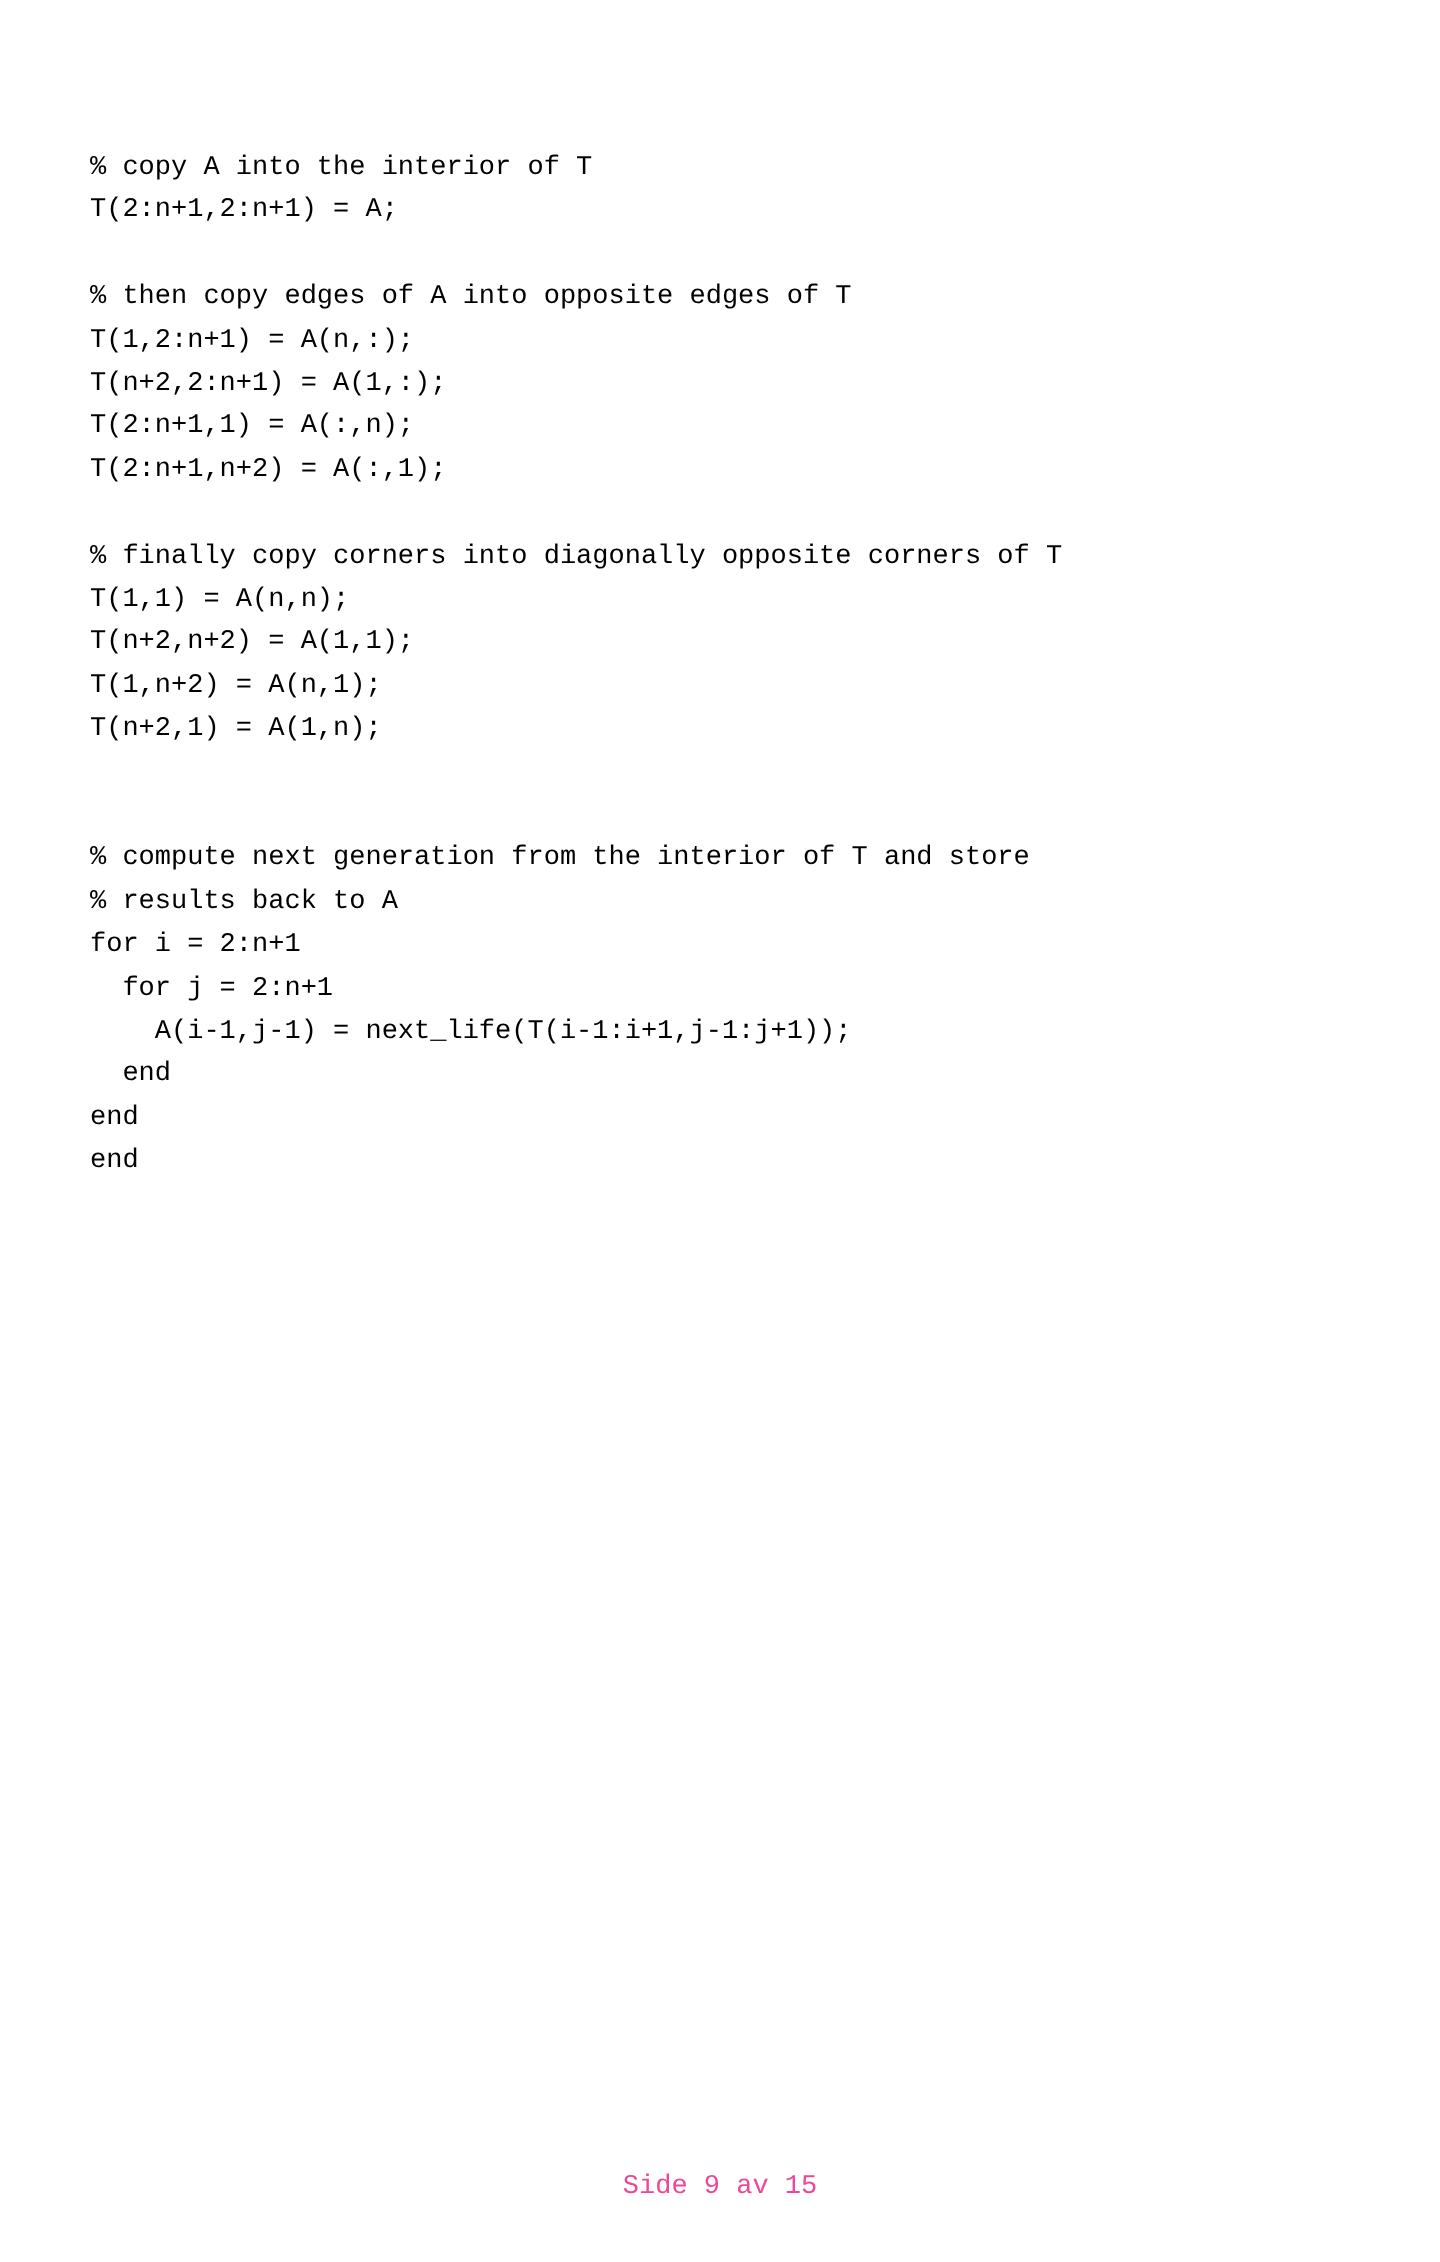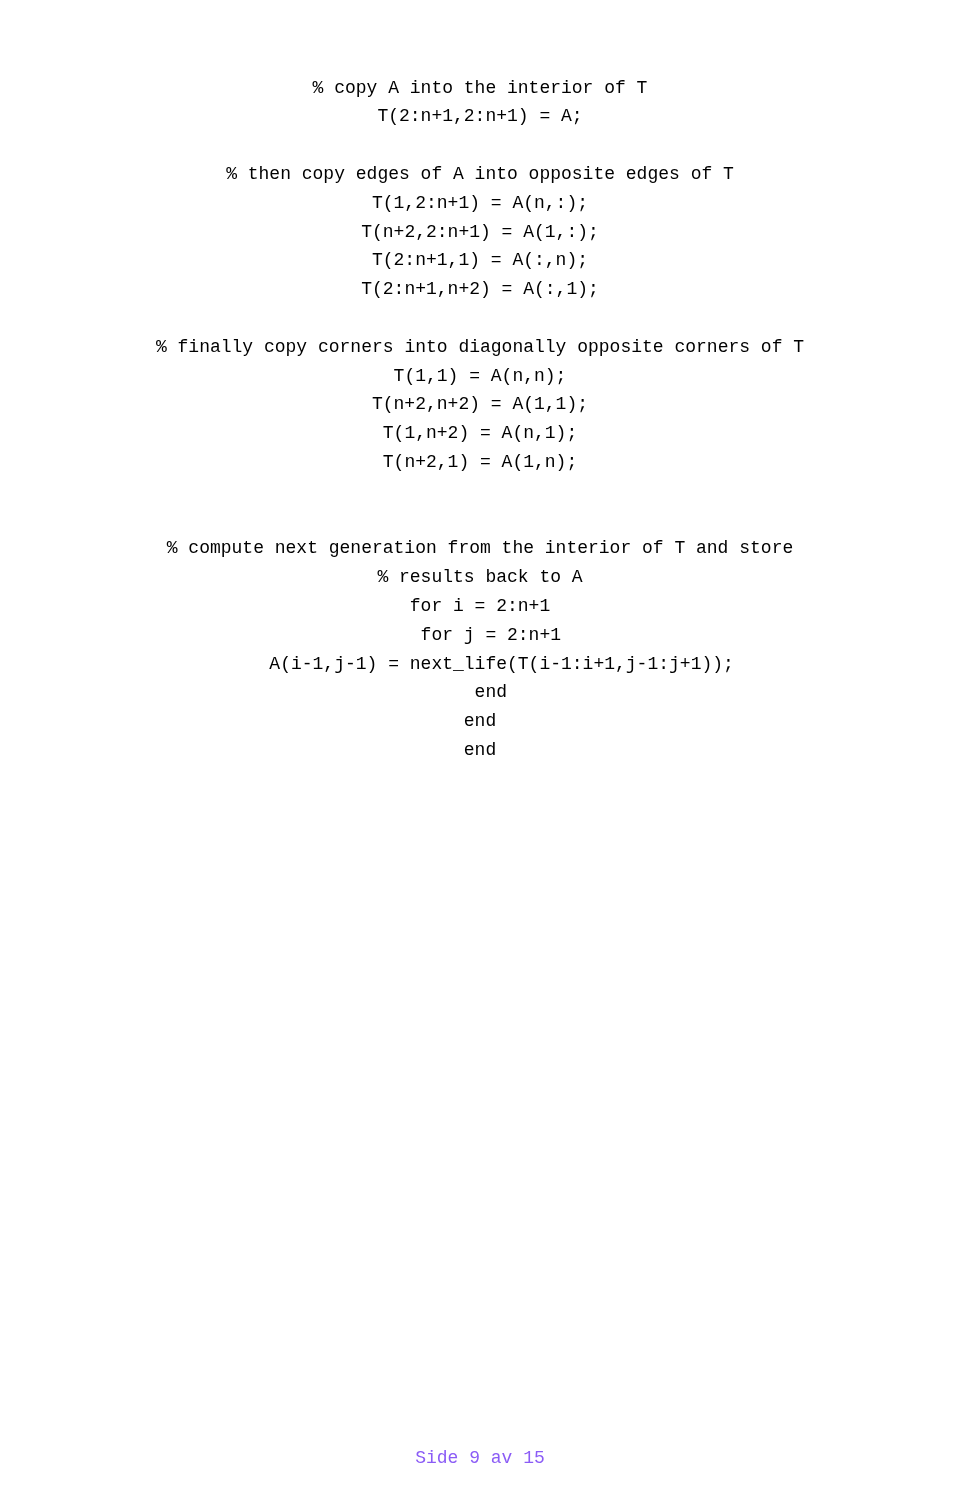--- a/index.html
+++ b/index.html
@@ -12,34 +12,33 @@
       background: #ffffff;
       font-family: 'Courier New', Courier, monospace;
       font-size: 18px;
       color: #000000;
       width: 960px;
       min-height: 1508px;
       position: relative;
     }
 
     .code-block {
-      padding: 16px 60px 0 60px;
+      padding: 40px 60px 0 60px;
       line-height: 1.6;
       white-space: pre;
-      text-align: center;
     }
 
     .footer {
       position: absolute;
       bottom: 40px;
       width: 100%;
       text-align: center;
       font-family: 'Courier New', Courier, monospace;
       font-size: 18px;
-      color: #8b5cf6;
+      color: #ec4899;
     }
   </style>
 </head>
 <body>
 
 <div class="code-block">
   <div id="code-container"><div>% copy A into the interior of T</div><div>T(2:n+1,2:n+1) = A;</div><div>&nbsp;</div><div>% then copy edges of A into opposite edges of T</div><div>T(1,2:n+1) = A(n,:);</div><div>T(n+2,2:n+1) = A(1,:);</div><div>T(2:n+1,1) = A(:,n);</div><div>T(2:n+1,n+2) = A(:,1);</div><div>&nbsp;</div><div>% finally copy corners into diagonally opposite corners of T</div><div>T(1,1) = A(n,n);</div><div>T(n+2,n+2) = A(1,1);</div><div>T(1,n+2) = A(n,1);</div><div>T(n+2,1) = A(1,n);</div><div>&nbsp;</div><div>&nbsp;</div><div>% compute next generation from the interior of T and store</div><div>% results back to A</div><div>for i = 2:n+1</div><div>  for j = 2:n+1</div><div>    A(i-1,j-1) = next_life(T(i-1:i+1,j-1:j+1));</div><div>  end</div><div>end</div><div>end</div></div>
 </div>
 
 <div class="footer">

